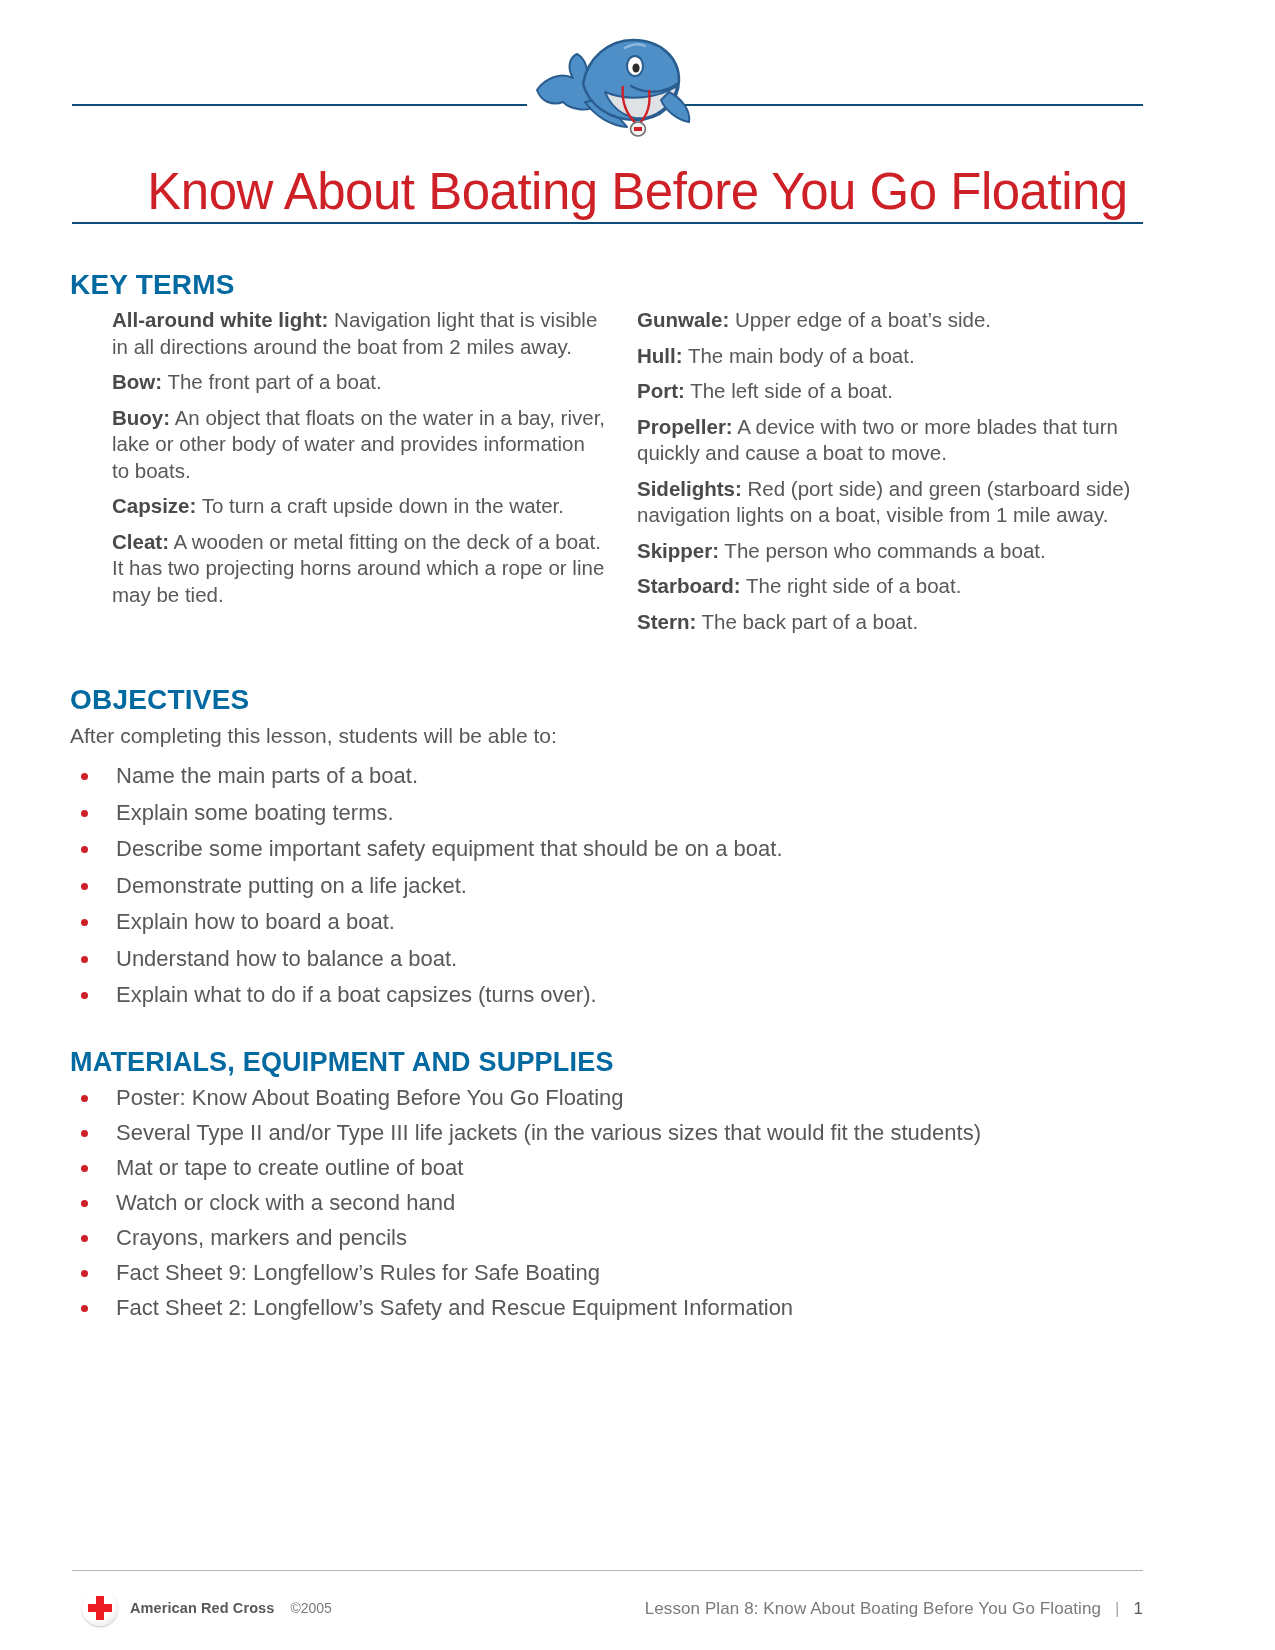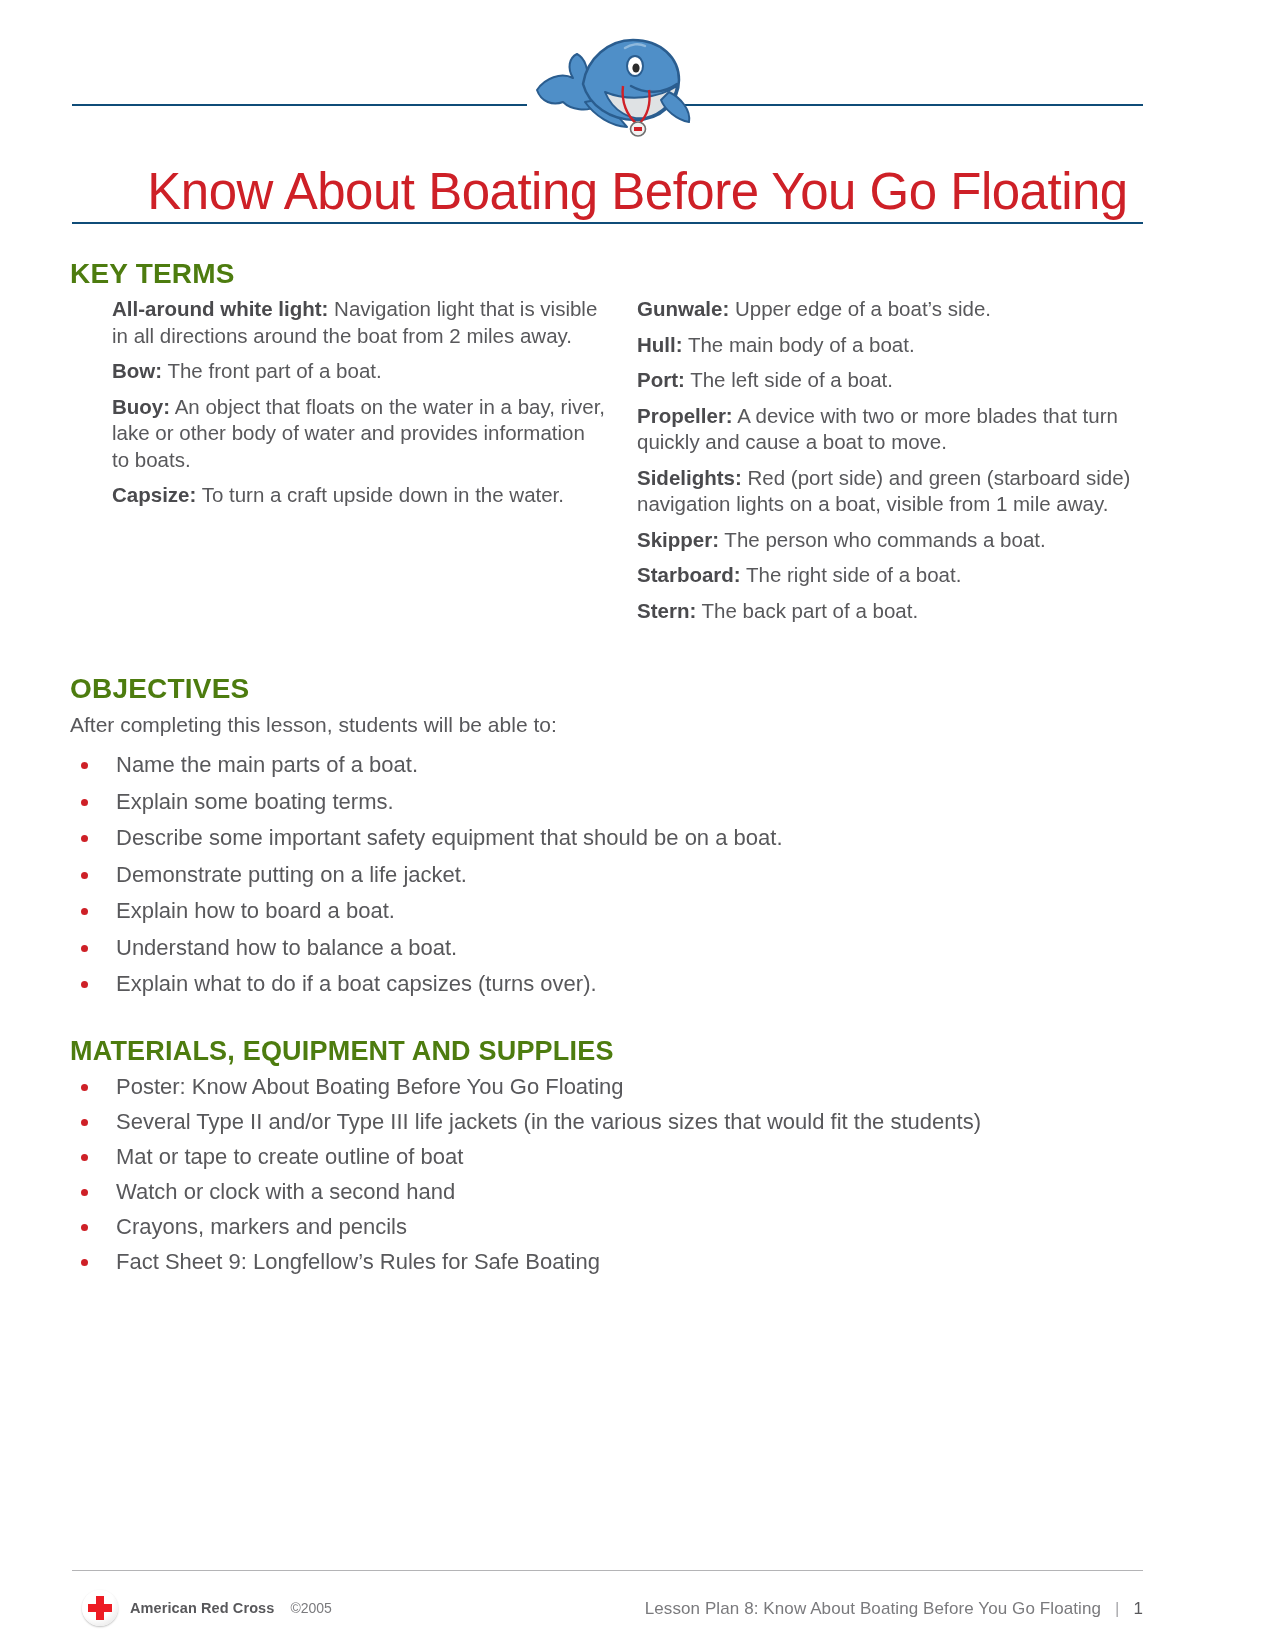--- a/index.html
+++ b/index.html
@@ -64,25 +64,25 @@
 
   
   .content {
     position: absolute;
     left: 70px;
     top: 258px;
     width: 1075px;
   }
 
   .section-heading {
-    color: #4d7c0f;
+    color: #0369a1;
     font-size: 28px;
     font-weight: bold;
     letter-spacing: 0.2px;
-    margin: 0 0 6px 0;
+    margin: 11px 0 6px 0;
     font-family: "Liberation Sans", sans-serif;
   }
   .section-heading.materials { font-size: 27px; }
 
   
   .terms-wrap {
     display: flex;
     gap: 0px;
     margin-top: 4px;
   }
@@ -263,20 +263,24 @@
             <b>Bow:</b>
             <span>The front part of a boat.</span>
           </div>
           <div class="term">
             <b>Buoy:</b>
             <span>An object that floats on the water in a bay, river, lake or other body of water and provides information to boats.</span>
           </div>
           <div class="term">
             <b>Capsize:</b>
             <span>To turn a craft upside down in the water.</span>
+          </div>
+          <div class="term">
+            <b>Cleat:</b>
+            <span>A wooden or metal fitting on the deck of a boat. It has two projecting horns around which a rope or line may be tied.</span>
           </div>
         </div>
 
         <div class="terms-col right">
           <div class="term">
             <b>Gunwale:</b>
             <span>Upper edge of a boat’s side.</span>
           </div>
           <div class="term">
             <b>Hull:</b>
@@ -327,20 +331,21 @@
 
     <div class="materials-block">
       <div class="section-heading materials">MATERIALS, EQUIPMENT AND SUPPLIES</div>
       <ul class="bullets">
         <li>Poster: Know About Boating Before You Go Floating</li>
         <li>Several Type II and/or Type III life jackets (in the various sizes that would fit the students)</li>
         <li>Mat or tape to create outline of boat</li>
         <li>Watch or clock with a second hand</li>
         <li>Crayons, markers and pencils</li>
         <li>Fact Sheet 9: Longfellow’s Rules for Safe Boating</li>
+        <li>Fact Sheet 2: Longfellow’s Safety and Rescue Equipment Information</li>
       </ul>
     </div>
 
   </div>
 
   <div class="footer">
     <div class="footer-rule"></div>
 
     <div class="footer-left">
       <div class="arc-logo">

